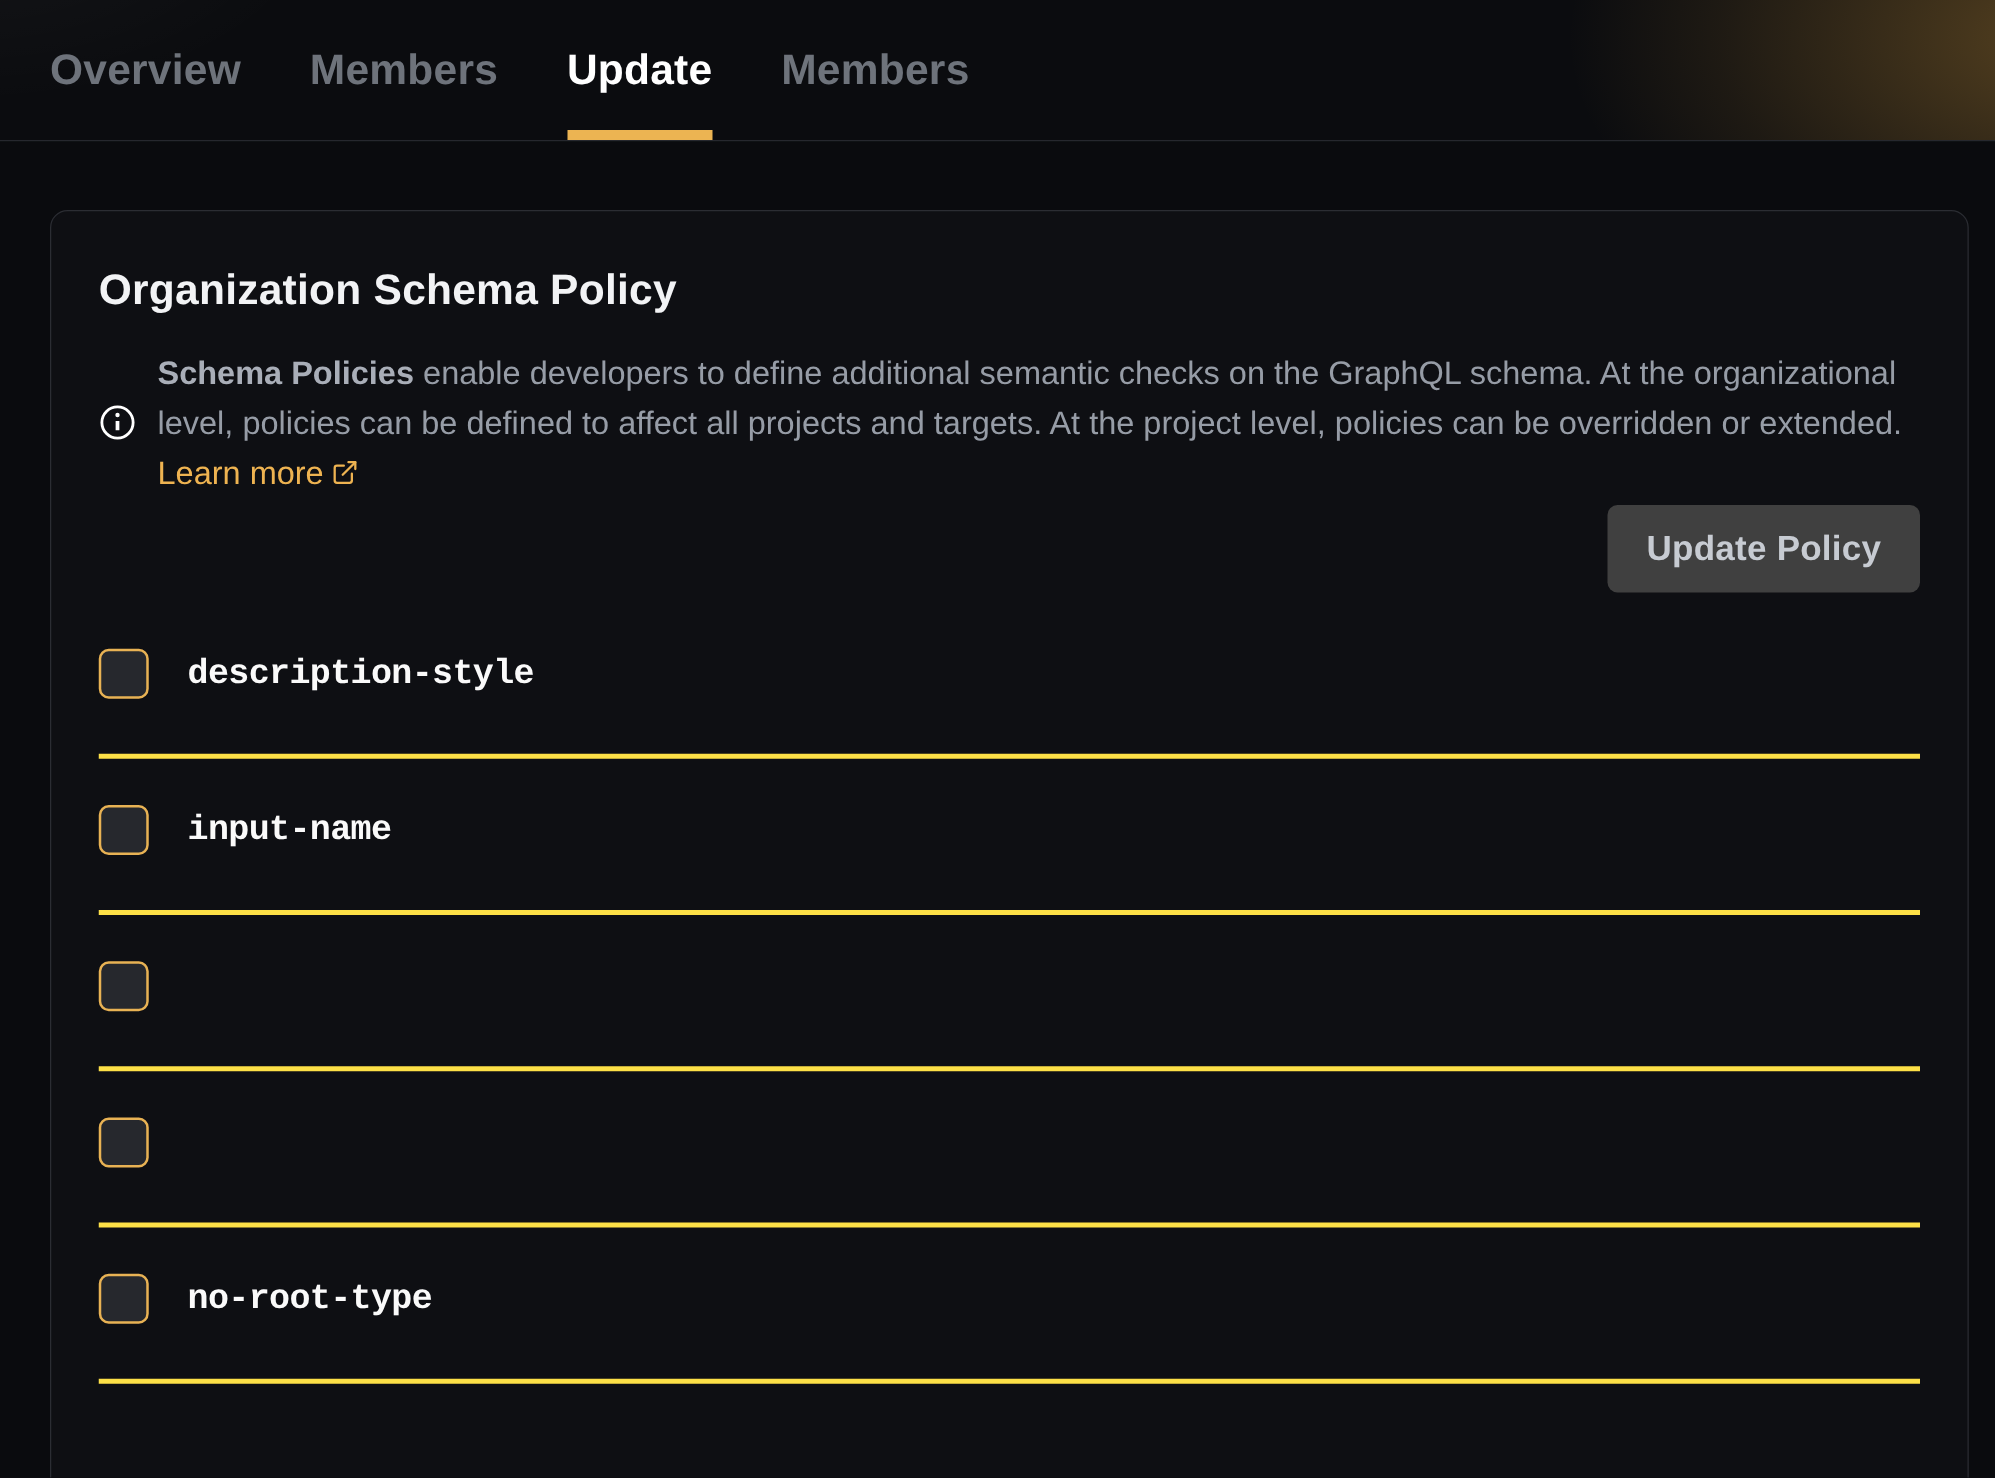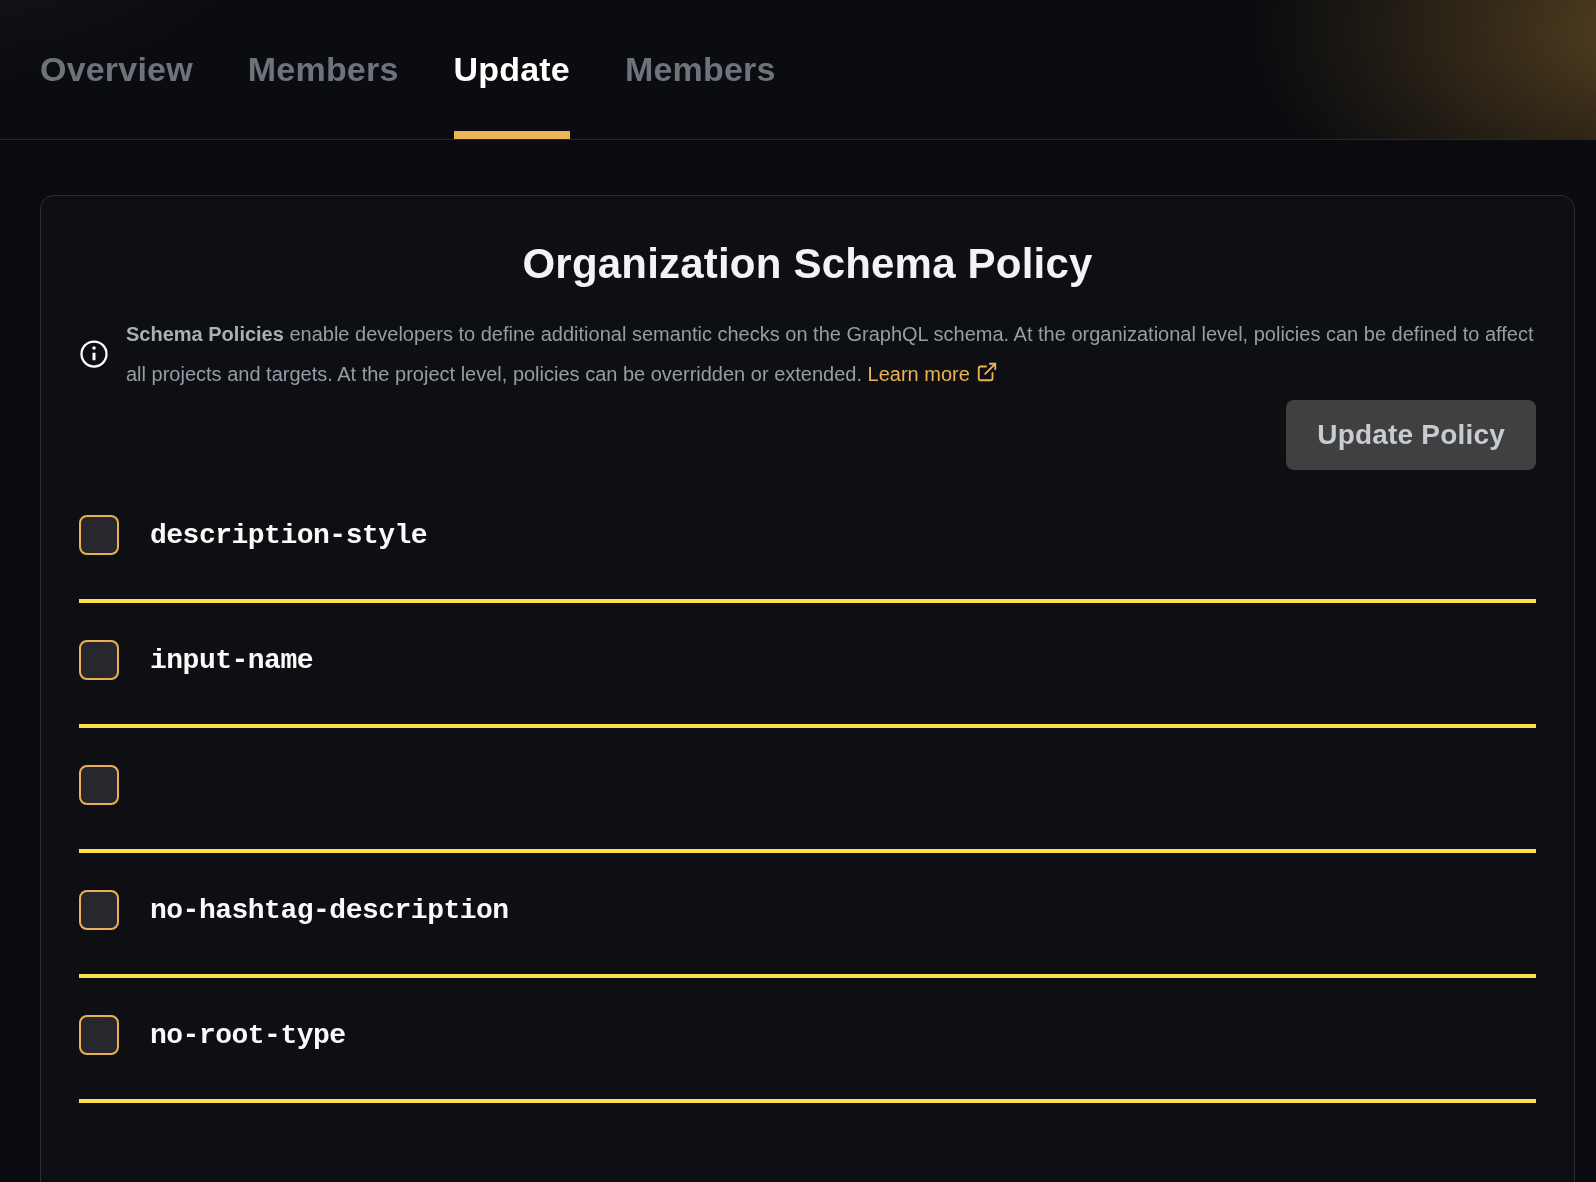--- a/index.html
+++ b/index.html
@@ -6,21 +6,21 @@
   html,body { width:1596px; height:1182px; overflow:hidden; }
   body {
     background:#0a0b0e;
     font-family:"Liberation Sans","DejaVu Sans",sans-serif;
     -webkit-font-smoothing:antialiased;
   }
 
   
   .header {
     position:relative;
-    height:140px;
+    height:113px;
     border-bottom:1px solid #26282e;
     background:
       radial-gradient(520px 300px at 1660px 30px, rgba(199,146,57,0.40), rgba(199,146,57,0.10) 55%, rgba(0,0,0,0) 78%),
       radial-gradient(420px 220px at -30px -70px, rgba(255,255,255,0.045), rgba(0,0,0,0) 70%),
       #0b0c0f;
   }
   .tabbar {
     display:flex; align-items:stretch; gap:55px;
     height:100%; padding-left:40px;
   }
@@ -40,34 +40,33 @@
   
   .main { padding:55px 21px 0 40px; }
   .card {
     width:1535px; min-height:1110px;
     background:#0e0f13;
     border:1px solid #2b2d33;
     border-radius:14px;
     padding:44px 38px 0 38px;
   }
   .card h2 {
-    font-size:42px; font-weight:700; color:#f2f3f5;
+    font-size:34px; font-weight:700; color:#f2f3f5;
     letter-spacing:0.2px;
-    text-align:center;
   }
 
   
   .info {
     display:flex; align-items:center; gap:17px;
     margin-top:26px;
   }
   .info-icon { flex:0 0 auto; width:30px; height:30px; color:#ffffff; }
   .info-icon svg { display:block; width:30px; height:30px; }
   .info p {
-    font-size:20px; line-height:40px; color:#969ca6;
+    font-size:26px; line-height:40px; color:#969ca6;
     max-width:1420px;
   }
   .info p strong { color:#a9aeb8; font-weight:700; }
   .learn-more {
     color:#eeb351; text-decoration:none; cursor:pointer;
     white-space:nowrap;
   }
   .ext-icon { display:inline-block; width:22px; height:22px; vertical-align:-2px; margin-left:6px; }
   .ext-icon svg { display:block; width:22px; height:22px; }
 
@@ -157,21 +156,20 @@
       </li>
       <li class="rule-row">
         <span class="cb-unchecked"></span>
         <span class="rule-name">input-name</span>
       </li>
       <li class="rule-row">
         <span class="cb-unchecked"></span>
       </li>
       <li class="rule-row">
         <span class="cb-unchecked"></span>
-        <span class="rule-name">no-hashtag-description</span>
       </li>
       <li class="rule-row">
         <span class="cb-unchecked"></span>
         <span class="rule-name">no-root-type</span>
       </li>
     </ul>
 
   </section>
 </main>
 

